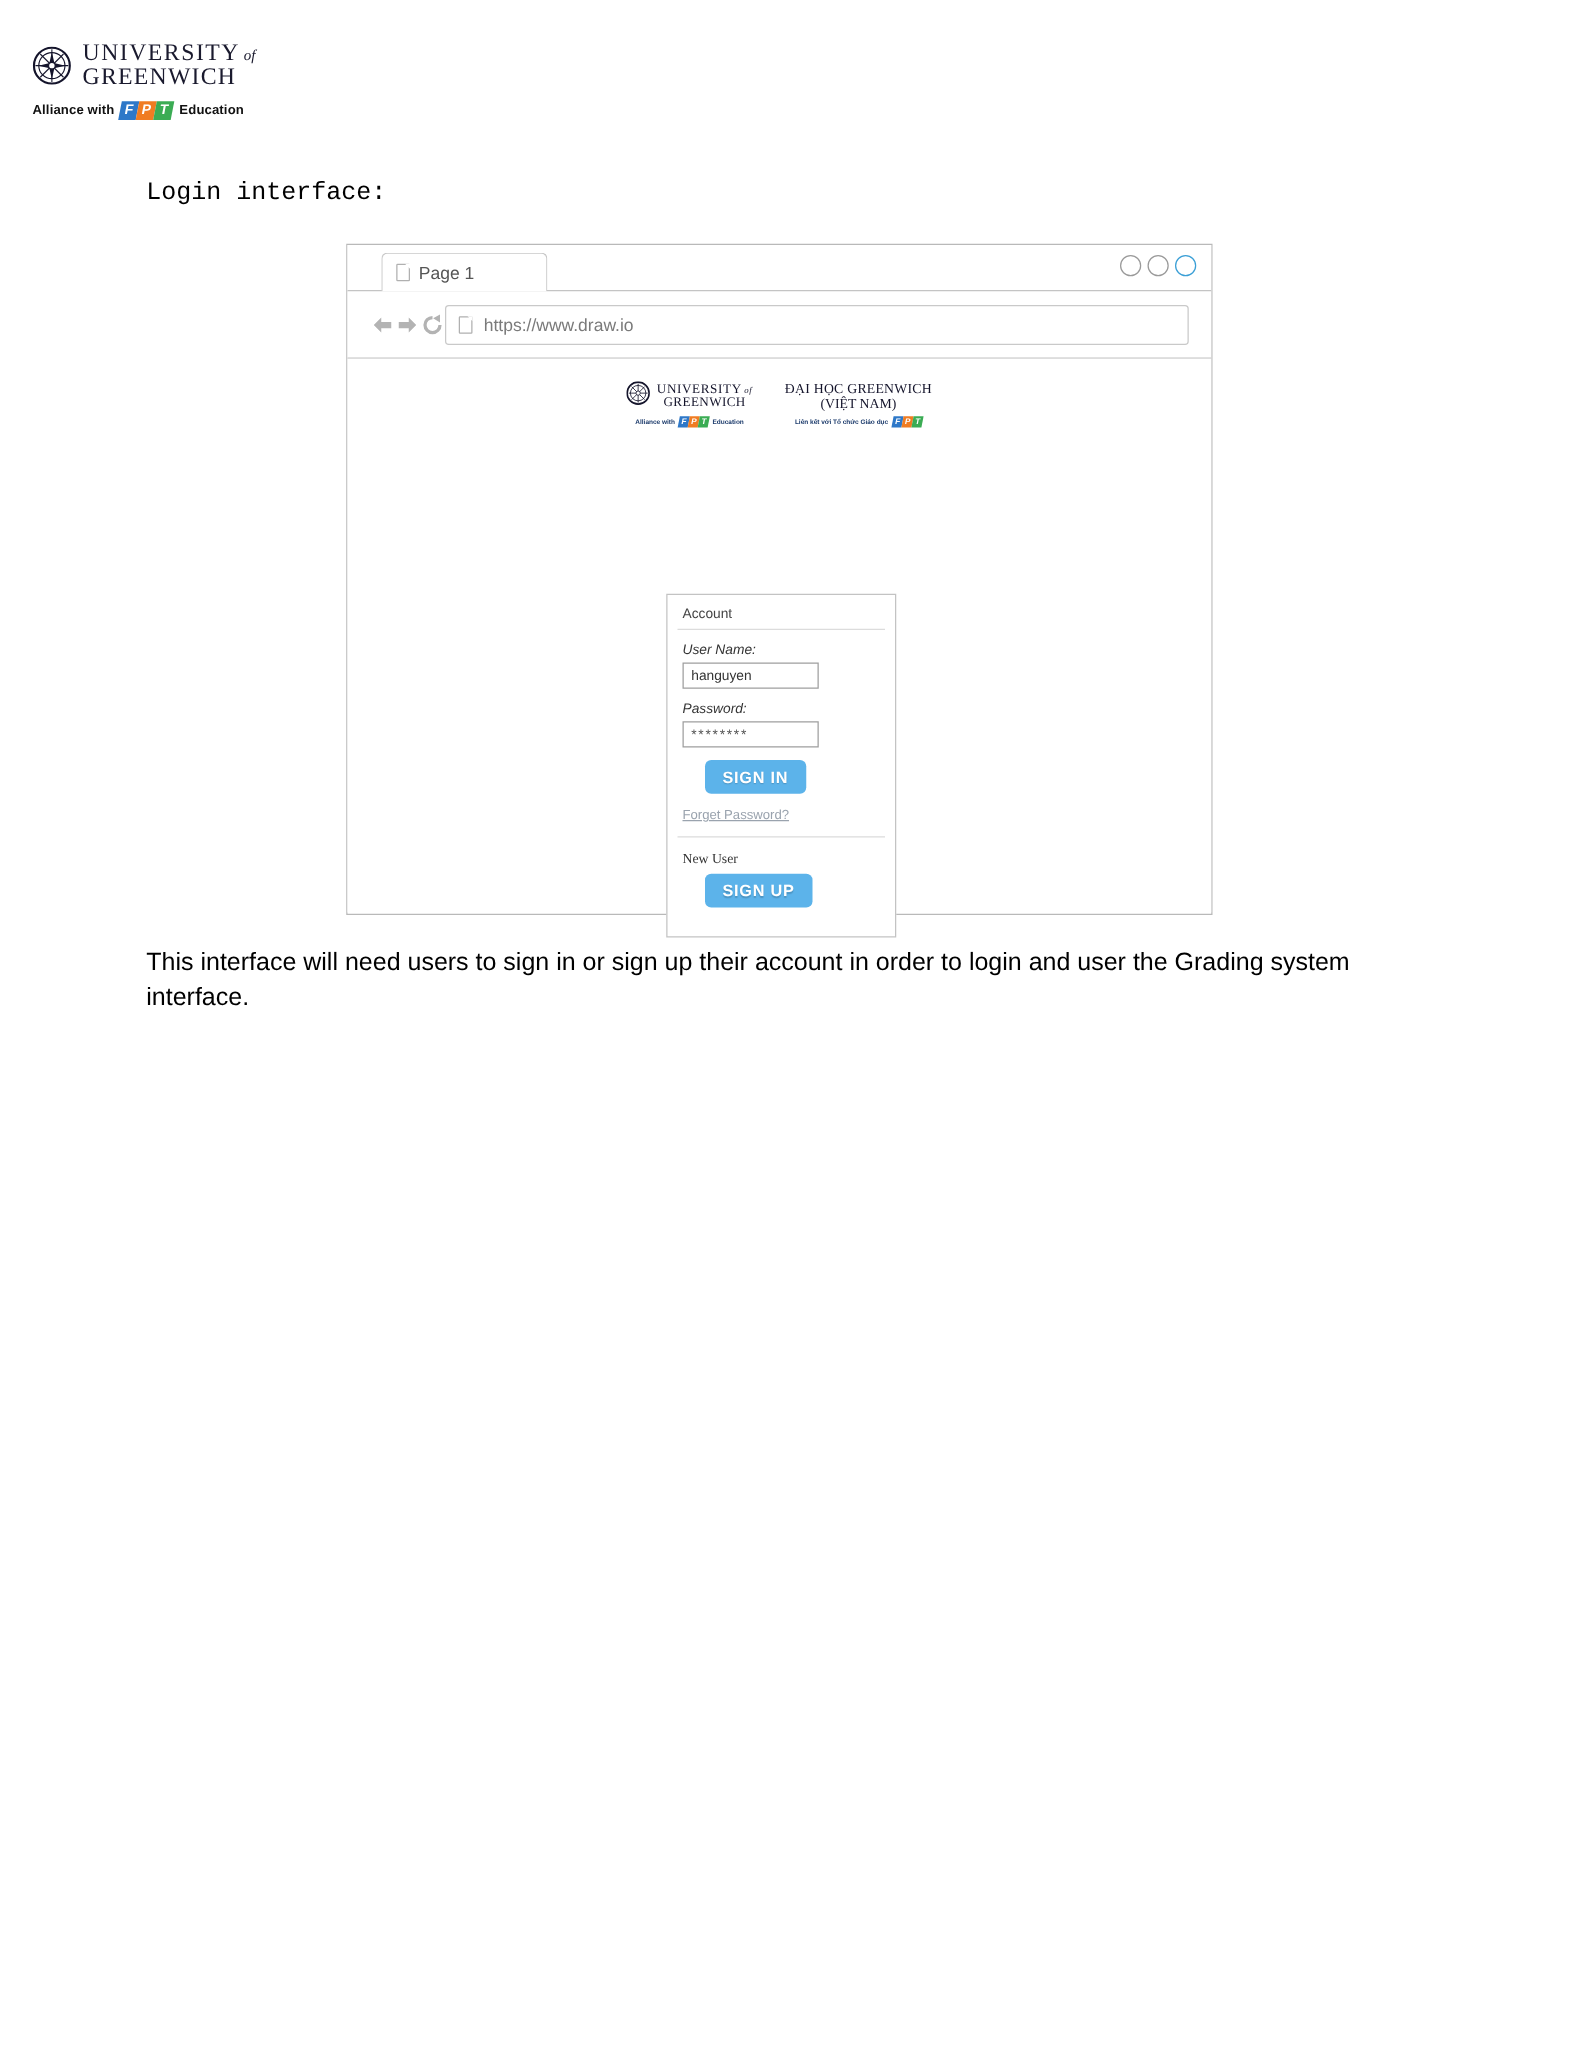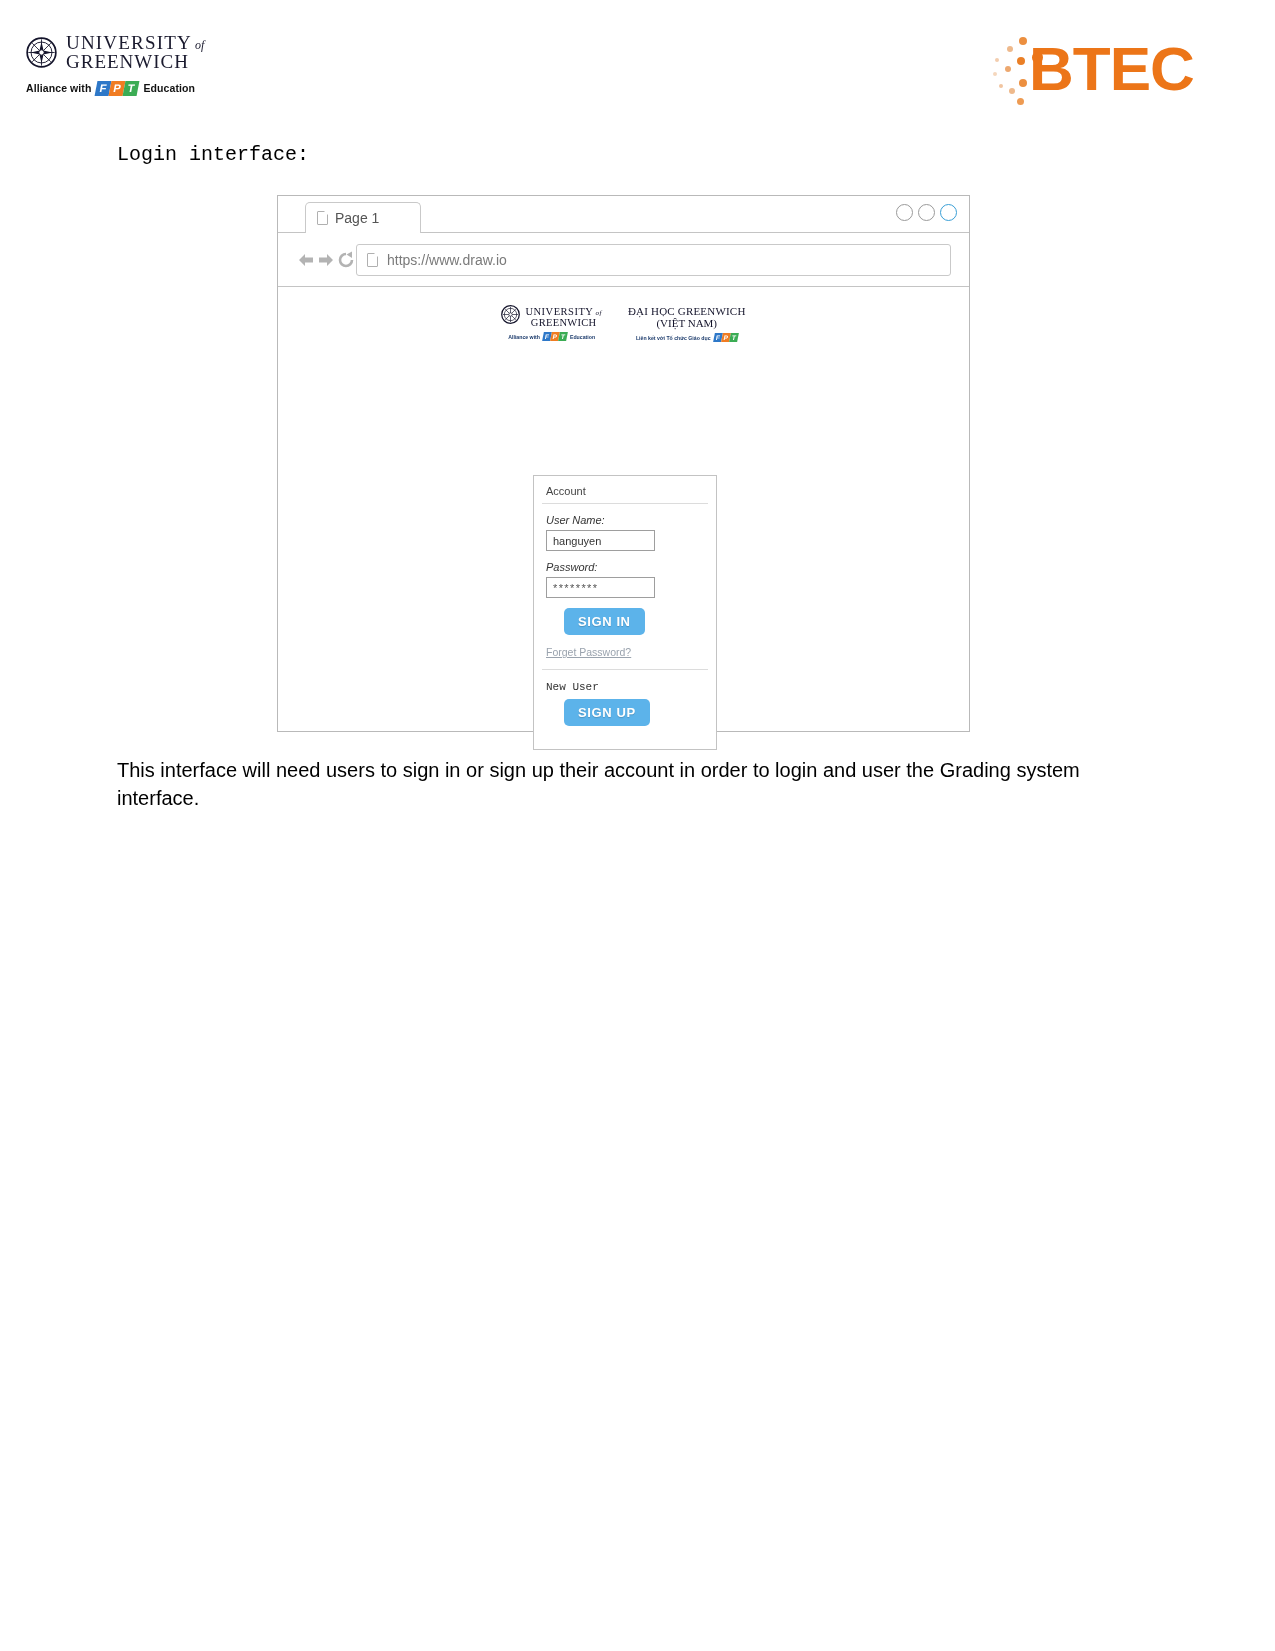--- a/index.html
+++ b/index.html
@@ -50,21 +50,21 @@
     font-size:20px; color:#000; font-family:Liberation Mono, monospace;
   }
 
   
   .mockup {
     position:absolute; left:277px; top:195px; width:693px; height:537px;
     background:#ffffff; border:1px solid #b9b9b9;
   }
   .mock-tabbar { position:relative; height:37px; border-bottom:1px solid #c4c4c4; background:#fff; }
   .tab {
-    position:absolute; left:27px; top:6px; width:116px; height:31px;
+    position:absolute; left:27px; top:6px; width:133px; height:31px;
     border:1px solid #c9c9c9; border-bottom:none;
     border-radius:5px 5px 0 0; background:#fff;
     display:flex; align-items:center; gap:7px; padding-left:11px;
   }
   .tab-label { font-family:"Liberation Sans", sans-serif; font-size:14px; color:#555; }
   .page-ico { width:11px; height:14px; border:1px solid #b0b0b0; border-radius:1px; position:relative; background:#fff;}
   .page-ico:after{ content:""; position:absolute; right:-1px; top:-1px; border-width:0 4px 4px 0; border-style:solid; border-color:transparent #fff transparent transparent;}
 
   .win-btns { position:absolute; right:12px; top:8px; display:flex; gap:5px; }
   .win-btns i { display:block; width:17px; height:17px; border-radius:50%; border:1px solid #9a9a9a; }
@@ -115,21 +115,21 @@
     display:inline-block; background:#5cb3ea; border-radius:5px; color:#fff;
     font-family:"Liberation Sans", sans-serif; font-weight:bold; font-size:13px;
     padding:6px 14px; letter-spacing:.6px; text-align:center; margin-left:18px;
     text-shadow:0 1px 1px rgba(0,0,0,.18);
   }
   .forget {
     font-family:"Liberation Sans", sans-serif; font-size:10.5px; color:#9aa3ae;
     text-decoration:underline; margin:11px 0 0 12px; display:inline-block;
   }
   .card-sep2 { height:1px; background:#dcdcdc; margin:9px 8px 0 8px; }
-  .newuser { font-family:Liberation Mono, monospace; font-size:11px; color:#333; margin:11px 0 6px 12px; }
+  .newuser { font-family:Liberation Serif, serif; font-size:11px; color:#333; margin:11px 0 6px 12px; }
 
   
   .para {
     position:absolute; left:117px; top:756px; width:965px;
     font-size:20px; line-height:1.42; color:#000; font-family:Liberation Sans, sans-serif;
   }
 </style>
 </head>
 <body>
 
@@ -168,34 +168,20 @@
       <span class="alliance-txt">Alliance with</span>
       <span class="fpt">
         <span class="f">F</span>
         <span class="p">P</span>
         <span class="t">T</span>
       </span>
       <span class="alliance-txt">Education</span>
     </div>
   </div>
 
-  <div class="btec">
-    <span class="dot" style="left:18px;top:34px;width:4px;height:4px;background:#f3cdae;"></span>
-    <span class="dot" style="left:16px;top:48px;width:4px;height:4px;background:#f5d7bd;"></span>
-    <span class="dot" style="left:22px;top:60px;width:4px;height:4px;background:#f1c5a0;"></span>
-    <span class="dot" style="left:30px;top:22px;width:6px;height:6px;background:#eeb98c;"></span>
-    <span class="dot" style="left:28px;top:42px;width:6px;height:6px;background:#eda86f;"></span>
-    <span class="dot" style="left:32px;top:64px;width:6px;height:6px;background:#eeb98c;"></span>
-    <span class="dot" style="left:42px;top:13px;width:8px;height:8px;background:#ec8f3f;"></span>
-    <span class="dot" style="left:40px;top:33px;width:8px;height:8px;background:#ea7f26;"></span>
-    <span class="dot" style="left:42px;top:55px;width:8px;height:8px;background:#ec8f3f;"></span>
-    <span class="dot" style="left:40px;top:74px;width:7px;height:7px;background:#ee9b52;"></span>
-    <span class="dot" style="left:55px;top:28px;width:11px;height:11px;background:#ea7518;"></span>
-    <span class="btec-word">BTEC</span>
-  </div>
 
 </div>
 
 <div class="caption">Login interface:</div>
 
 <div class="mockup">
 
   <div class="mock-tabbar">
     <div class="tab">
       <span class="page-ico"></span>

